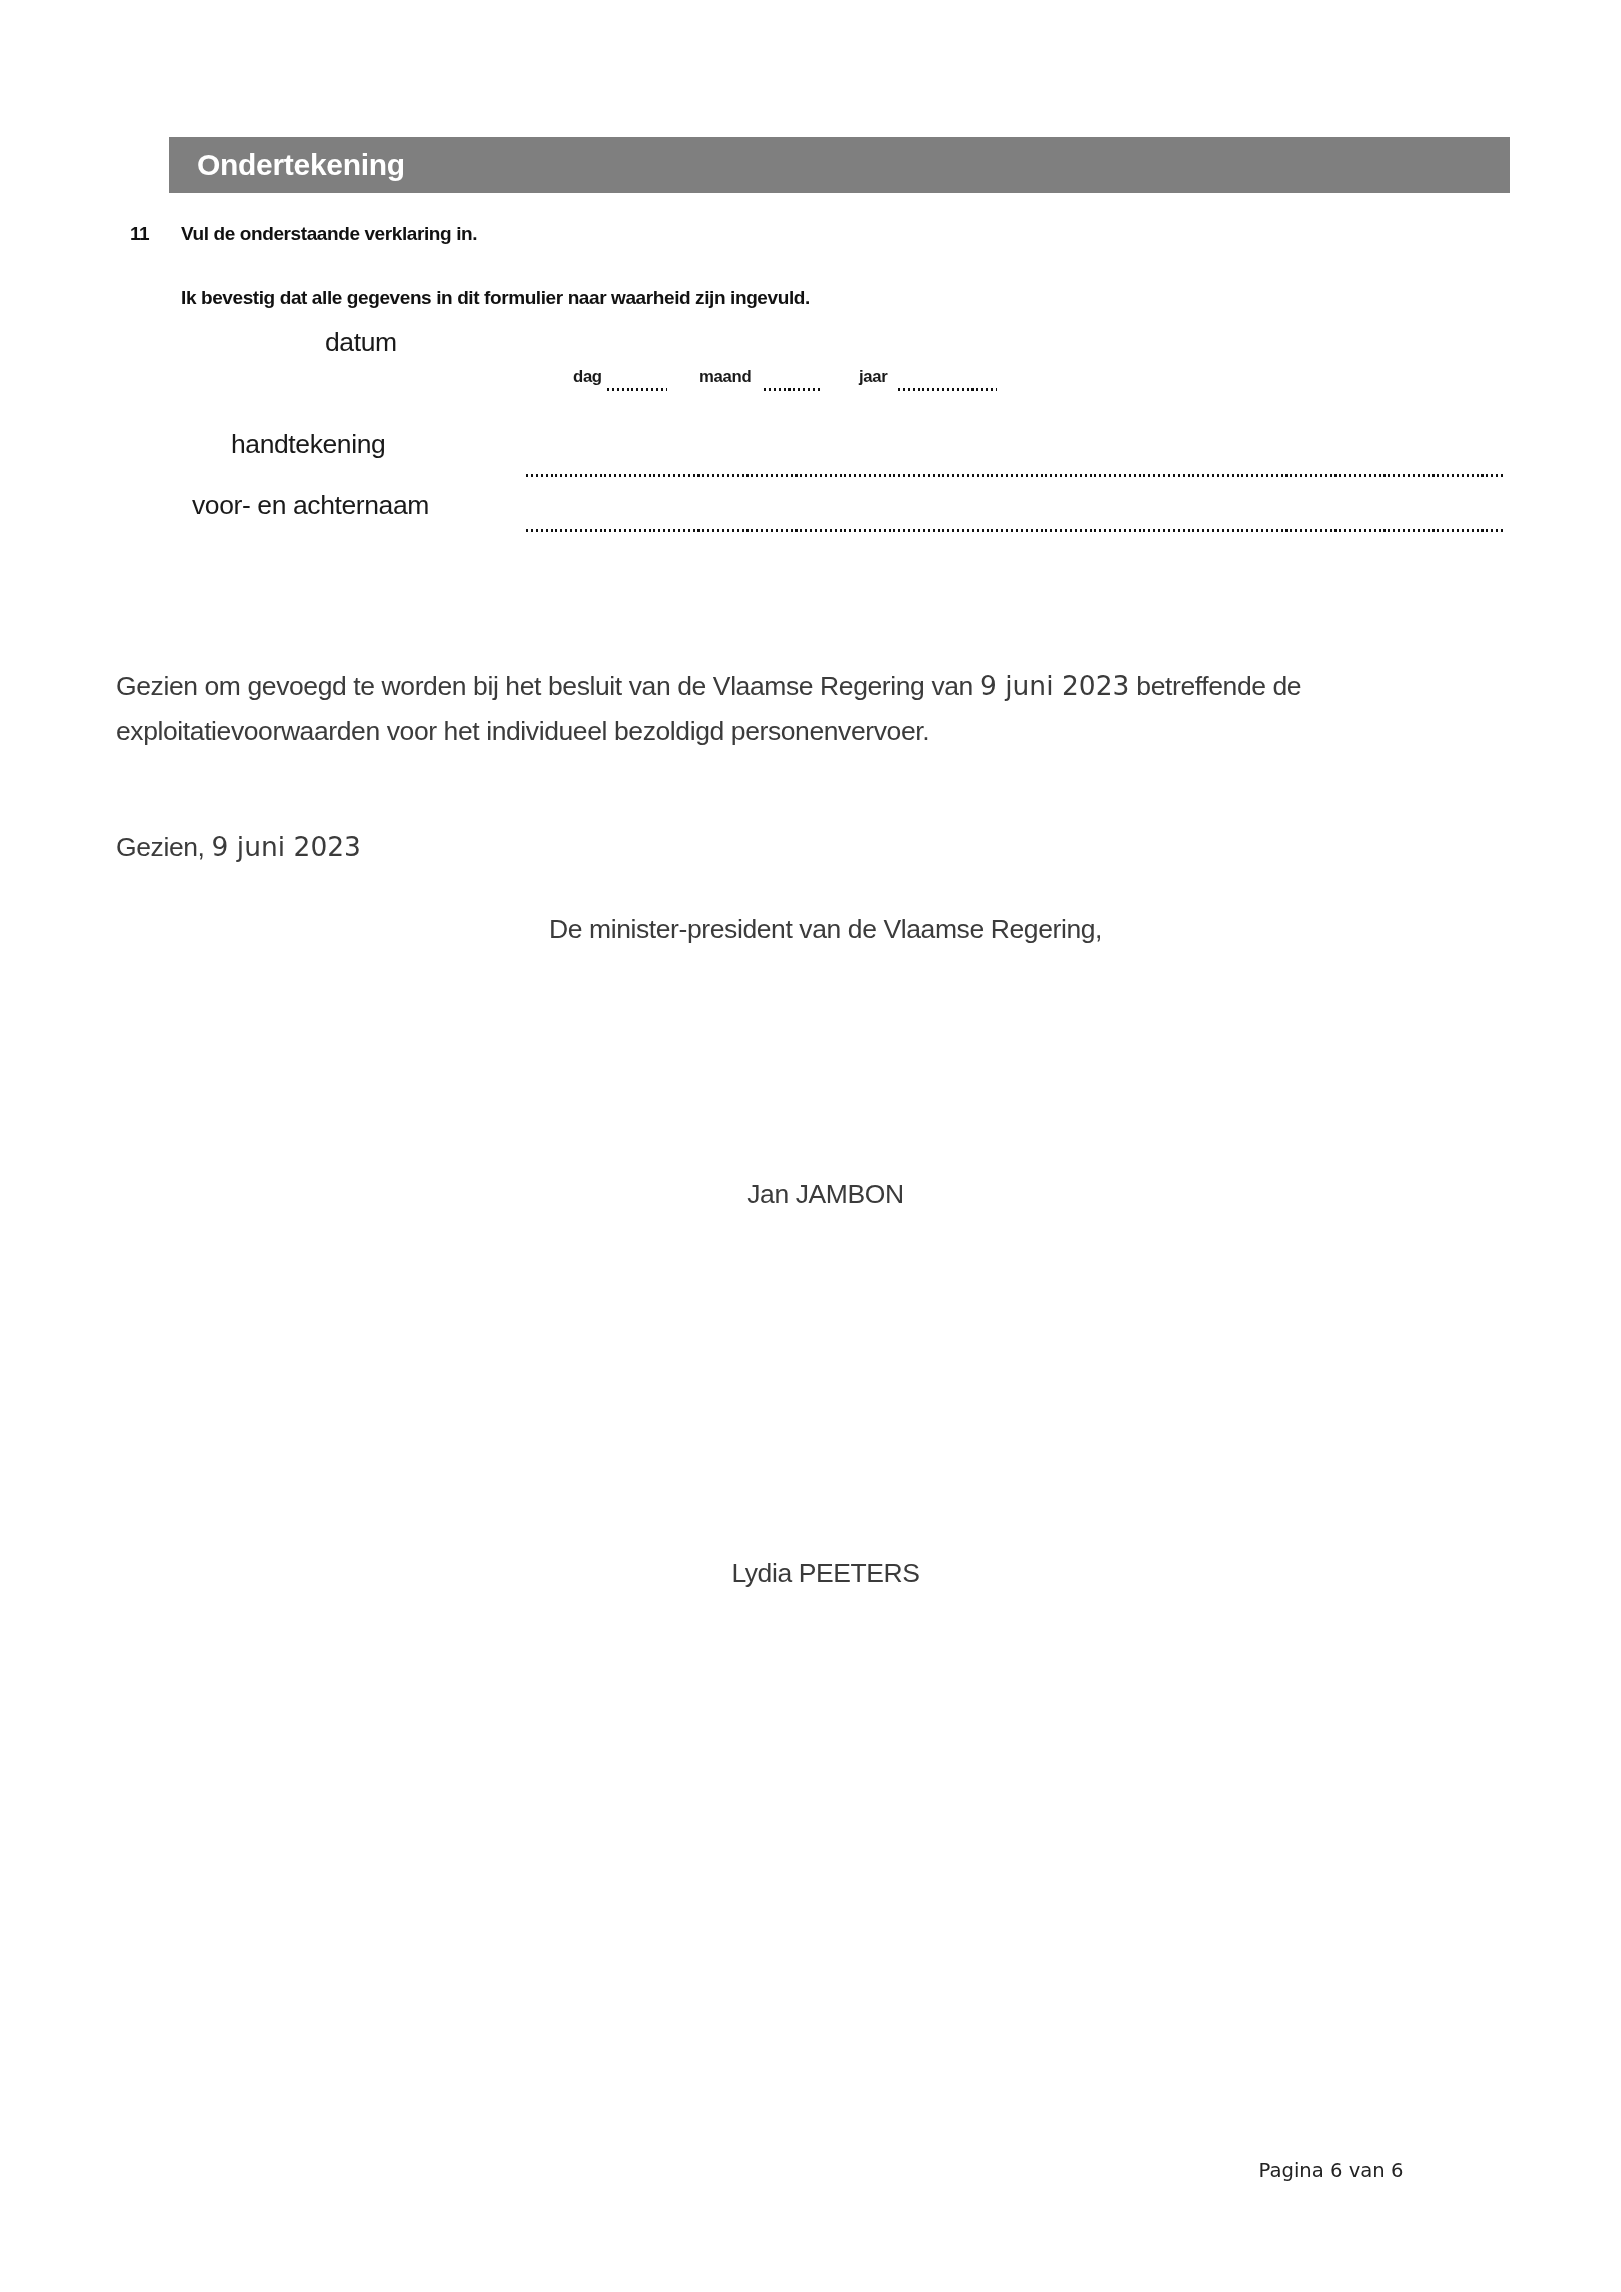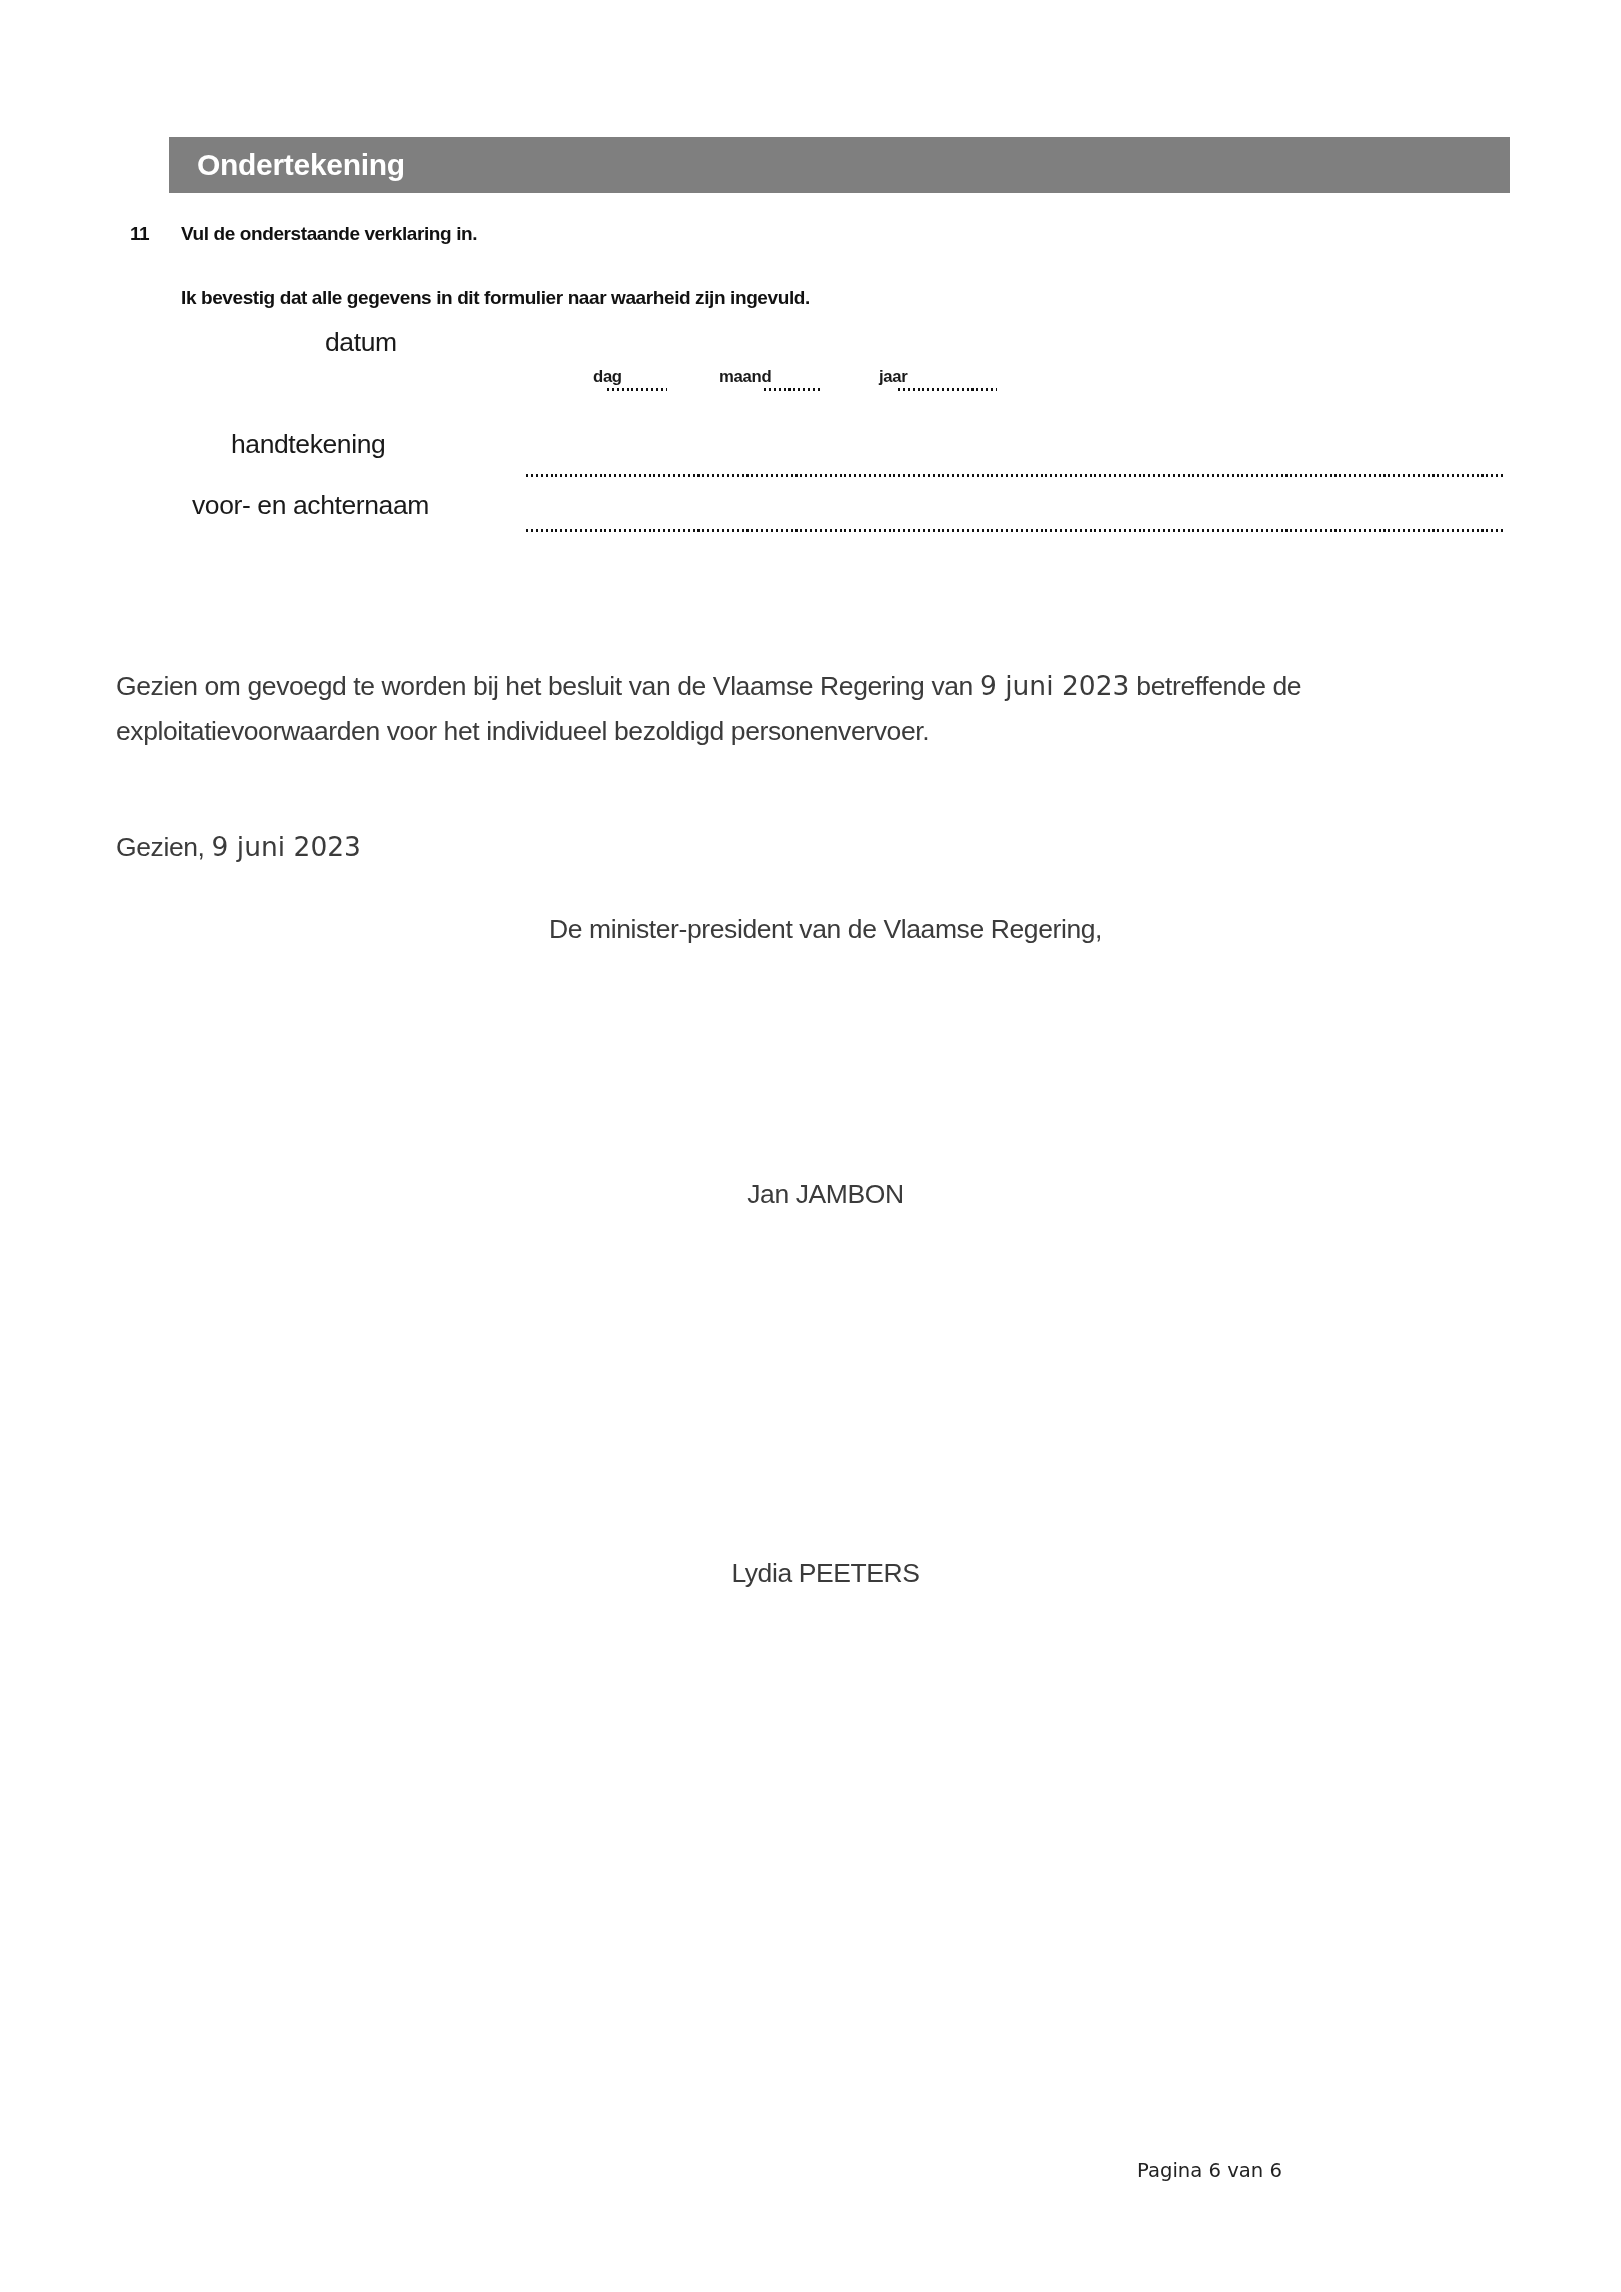--- a/index.html
+++ b/index.html
@@ -32,21 +32,21 @@
   .q-label { left: 181px; top: 223px; }
   .statement { left: 181px; top: 287px; }
 
   
   .field-label { font-size: 26.5px; letter-spacing: -0.4px; color: #1a1a1a; }
   .datum-label { left: 325px; width: 196px; top: 327px; }
   .sig-label   { left: 231px; width: 294px; top: 429px; }
   .name-label  { left: 192px; width: 333px; top: 490px; }
 
   
-  .sub-label { font-size: 16.7px; font-weight: bold; letter-spacing: -0.3px; color: #1a1a1a; margin-left: 20px; }
+  .sub-label { font-size: 16.7px; font-weight: bold; letter-spacing: -0.3px; color: #1a1a1a; }
   .day-label   { left: 573px; top: 367px; }
   .month-label { left: 699px; top: 367px; }
   .year-label  { left: 859px; top: 367px; }
 
   
   .dotline {
     height: 2.9px;
     background-image: repeating-linear-gradient(to right, #111 0 2px, transparent 2px 4.9px);
   }
   .day-line   { left: 607px; top: 388px; width: 60px; }
@@ -64,21 +64,21 @@
 
   .center-line { left: 118px; width: 1415px; text-align: center; }
   .mp-title { top: 914px; }
   .mp-name  { top: 1179px; }
   .mm-title { top: 1296px; }
   .mm-name  { top: 1558px; }
 
   
   .footer {
     left: 1137px; top: 2159px; width: 388px;
-    text-align: left;
+    text-align: center;
     font-family: "DejaVu Sans", sans-serif;
     font-size: 19.6px;
     color: #222222;
   }
 </style>
 </head>
 <body>
 
 <div class="page">
 

